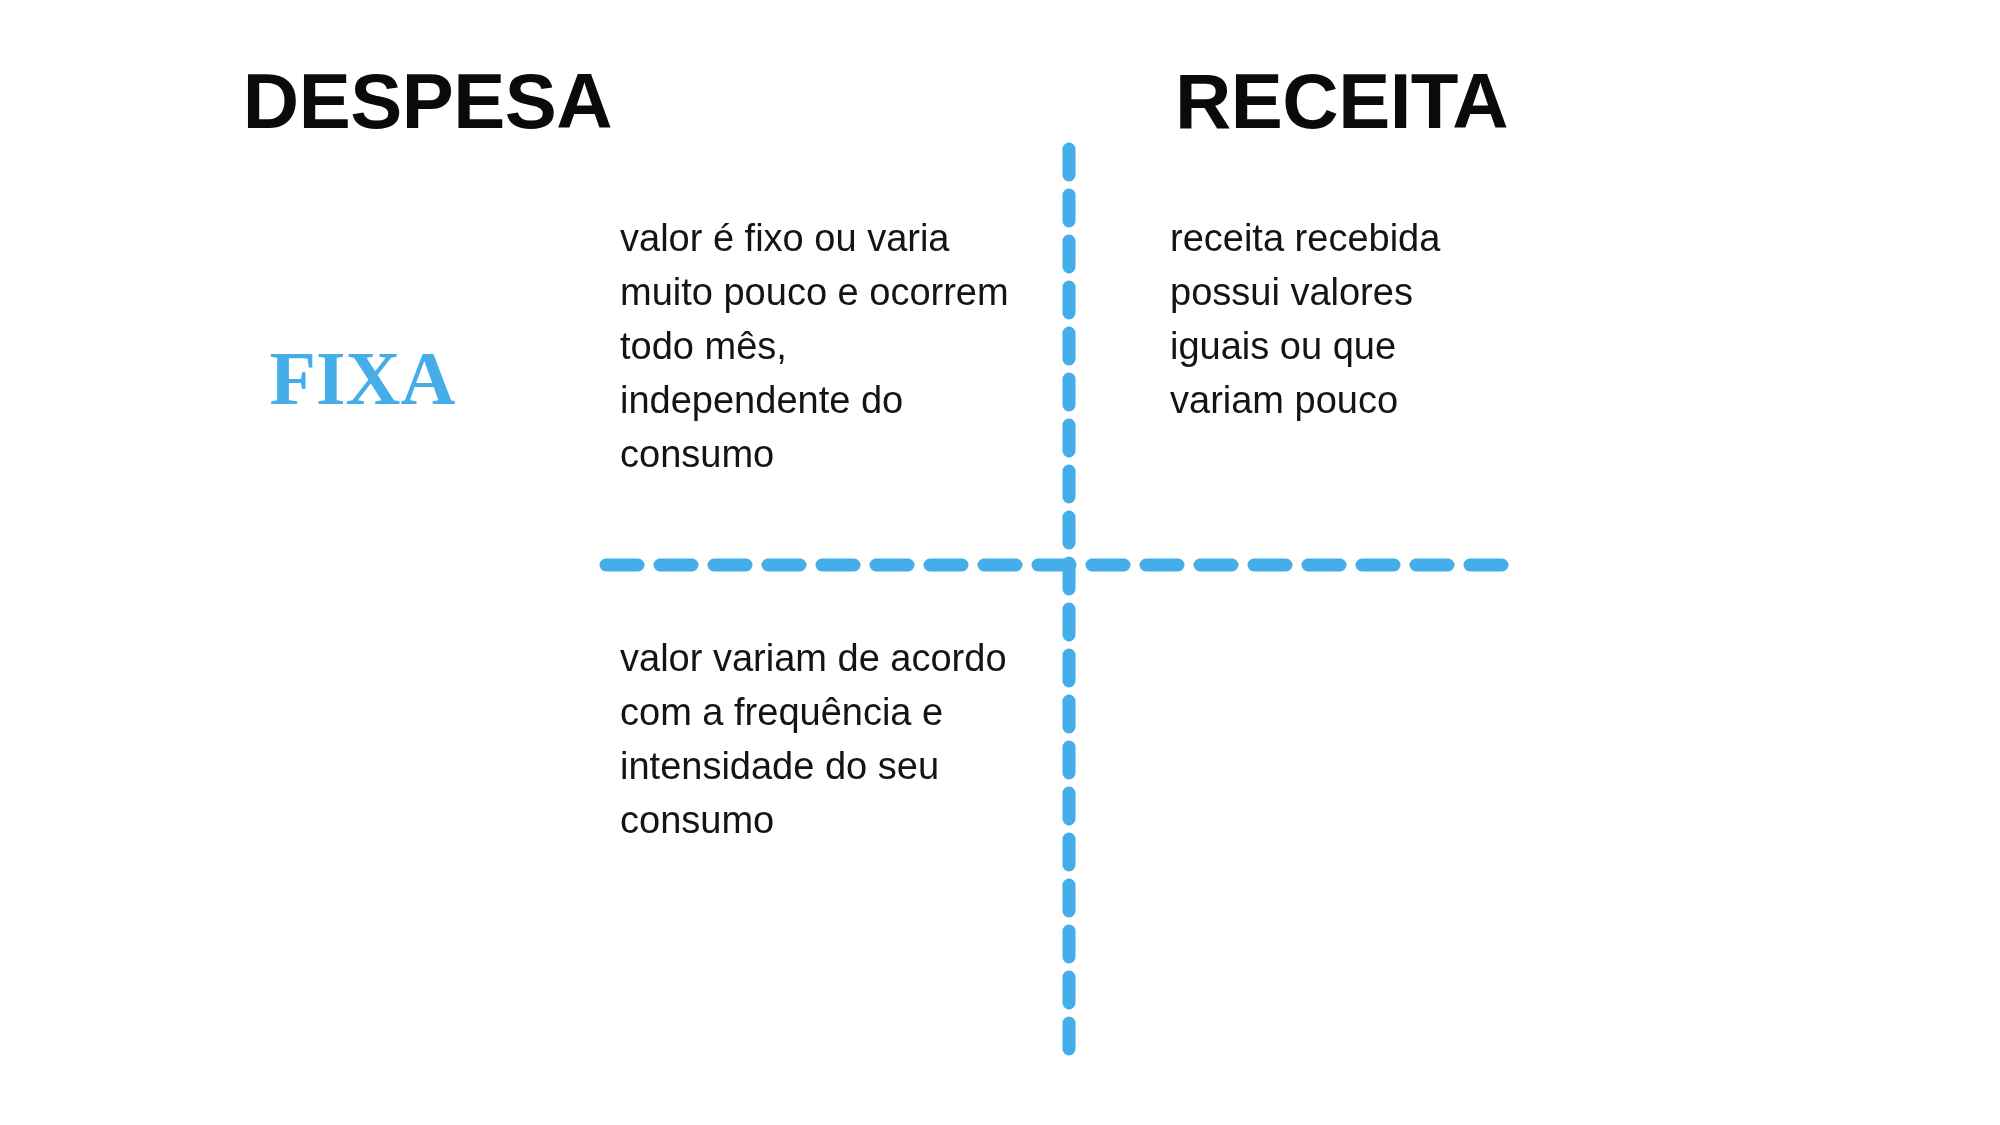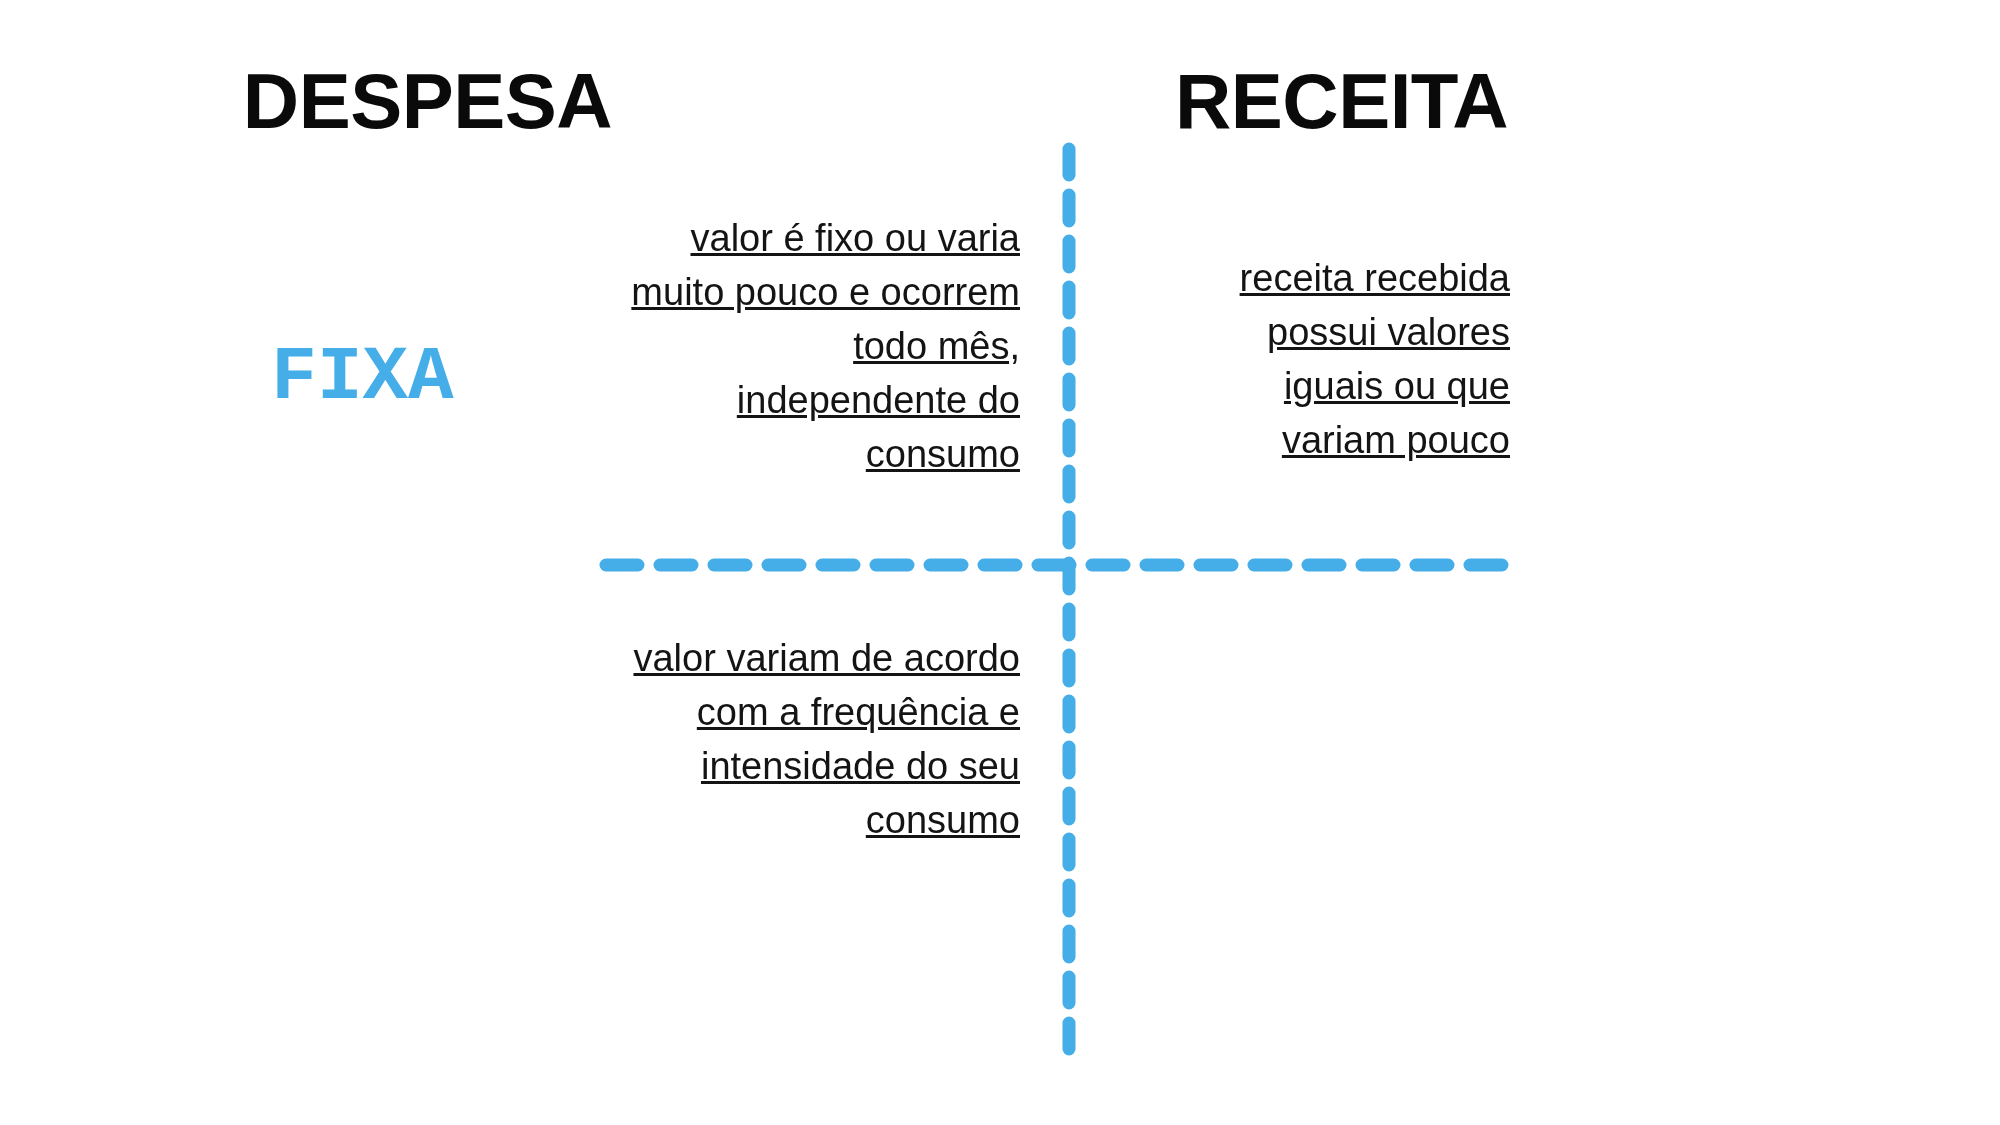--- a/index.html
+++ b/index.html
@@ -47,21 +47,21 @@
     left: 1051px;
     width: 931px;
     top: 62px;
     padding-right: 350px;
     box-sizing: border-box;
   }
 
   
   .row-label {
     position: absolute;
-    font-family: Liberation Mono, monospace;
+    font-family: Liberation Serif, serif;
     font-weight: bold;
     font-size: 76px;
     line-height: 1;
     letter-spacing: 0px;
     color: #45AEE8;
     white-space: nowrap;
     text-align: center;
     left: 0;
     width: 725px;
   }
@@ -69,35 +69,33 @@
   #label-variavel { top: 730px; }
 
   
   .cell {
     position: absolute;
     font-family: "Liberation Sans", sans-serif;
     font-weight: normal;
     font-size: 38px;
     line-height: 1.42;
     color: #141414;
-    text-align: right;
+    text-align: left;
     white-space: pre-line;
-    text-decoration: underline;
   }
 
   #cell-fixa-despesa {
     left: 620px;
     width: 400px;
     top: 212px;
   }
   #cell-fixa-receita {
     left: 1170px;
     width: 340px;
     top: 212px;
-    margin-top: 40px;
   }
   #cell-variavel-despesa {
     left: 620px;
     width: 400px;
     top: 632px;
   }
   #cell-variavel-receita {
     left: 1180px;
     width: 330px;
     top: 632px;

